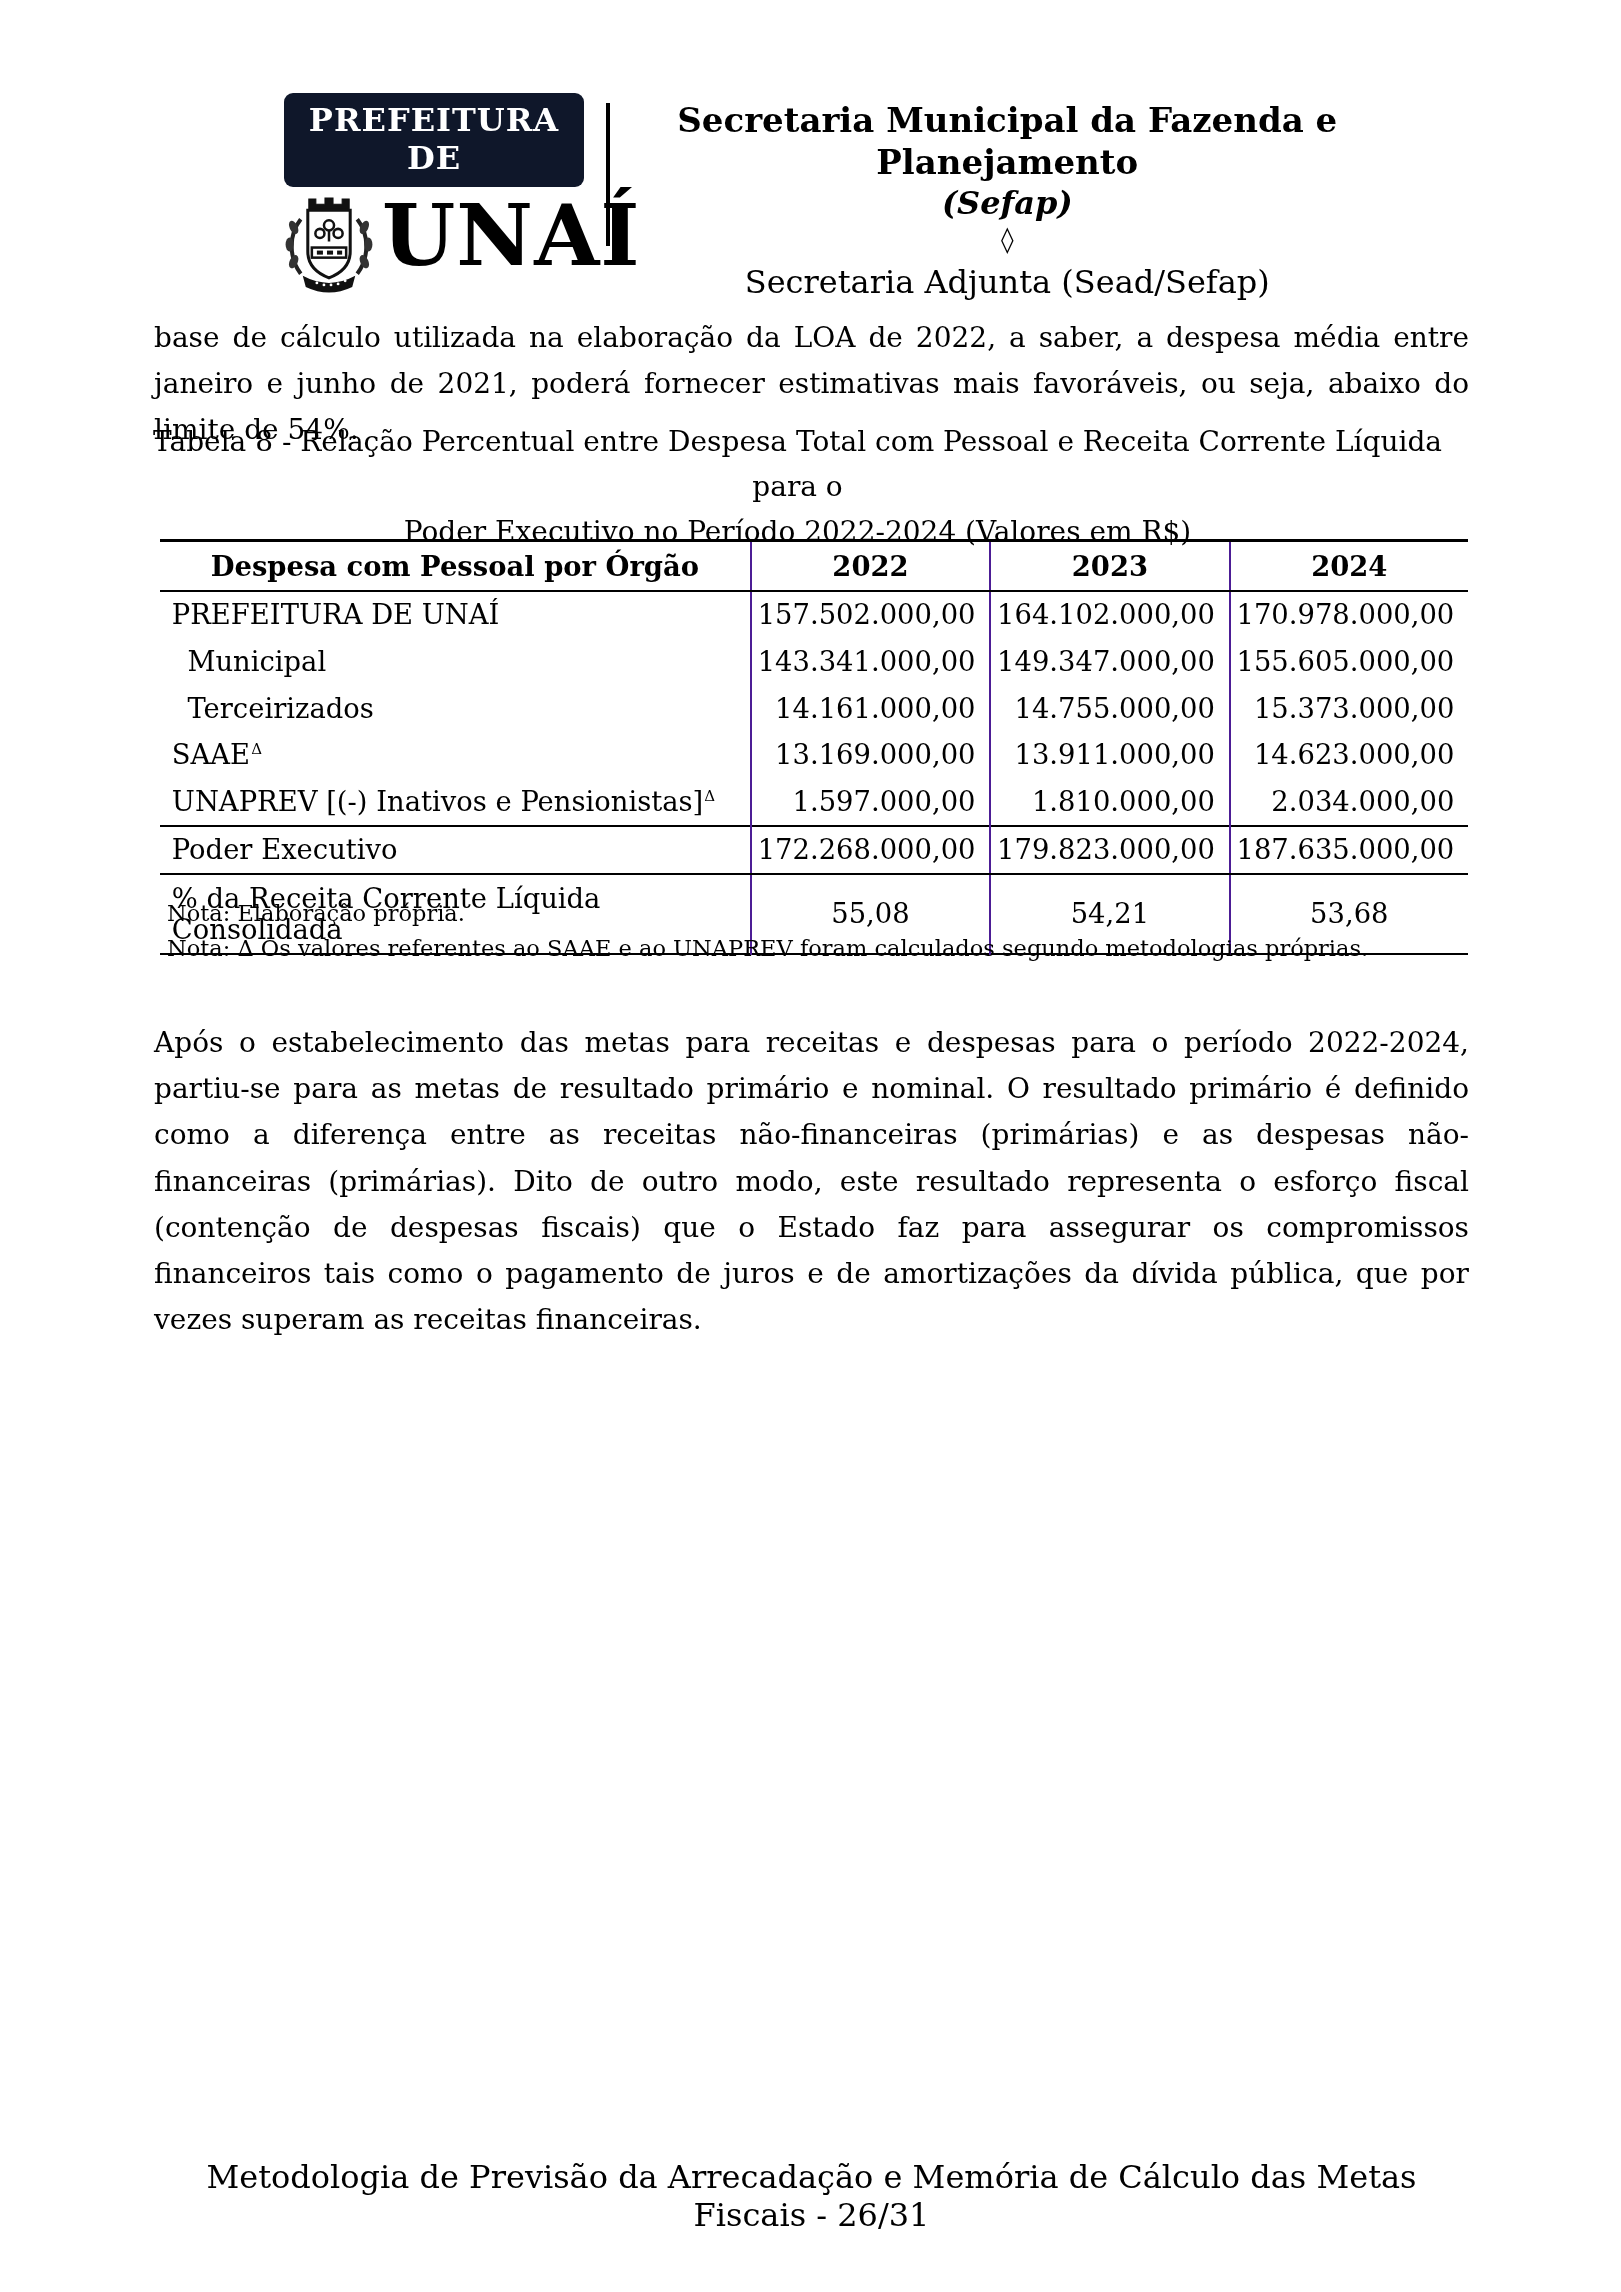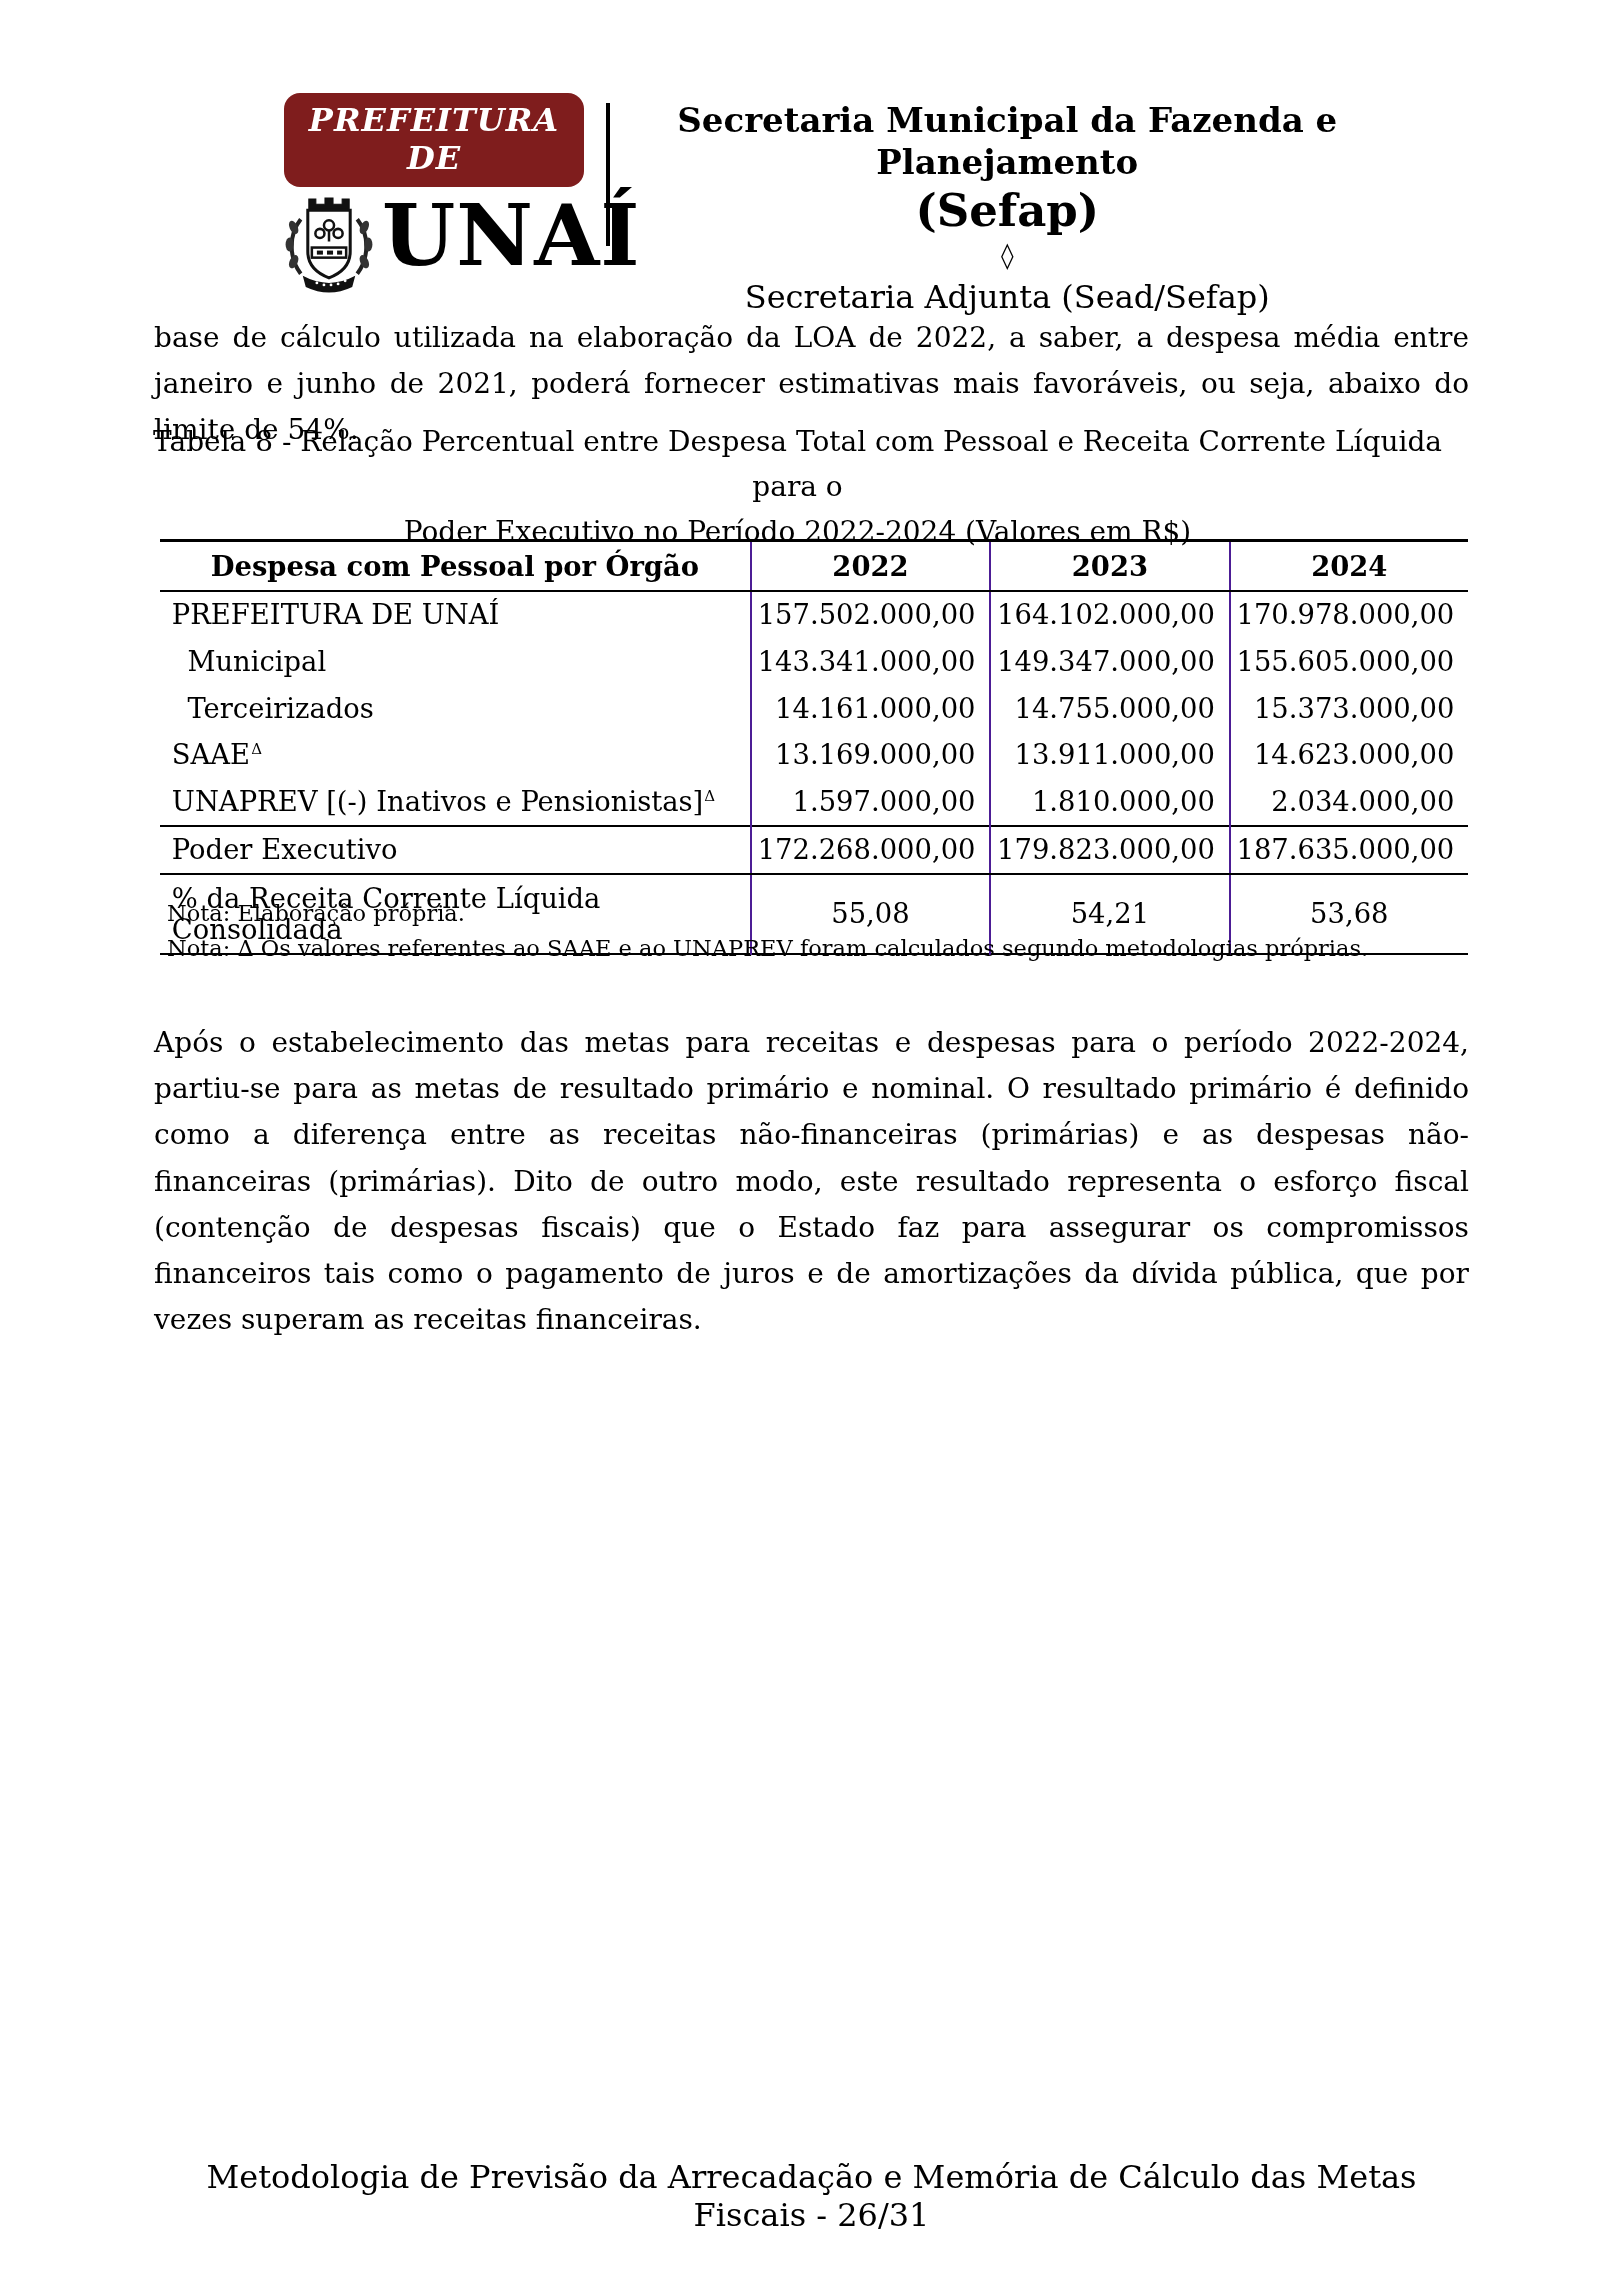--- a/index.html
+++ b/index.html
@@ -14,46 +14,45 @@
     background:#ffffff;
     margin:0 auto;
     overflow:hidden;
   }
 
   
   .header{position:absolute;left:284px;top:93px;width:1117px;display:flex;}
   .logo-block{width:306px;flex:0 0 auto;}
   .logo-badge{
     display:block;
-    background:#7f1d1d;color:#fff;
-    border-radius:16px;
+    background:#0f172a;color:#fff;
+    border-radius:9px;
     font-weight:bold;font-size:32px;letter-spacing:1px;
     text-align:center;
     padding:7.8px 0 9.8px 0;
     width:300px;
-    font-style:italic;
   }
   .logo-bottom{display:flex;align-items:flex-start;margin-top:2px;}
   .crest{width:102px;height:106px;flex:0 0 auto;margin-left:-5.9px;}
   .city-name{
     font-size:84px;font-weight:bold;line-height:1;
     letter-spacing:1px;margin-left:2px;margin-top:5.9px;
   }
   .header-divider{
     width:3.9px;background:#000;height:143px;
     margin:9.8px 0 0 15.7px;flex:0 0 auto;
   }
   .org-block{
     flex:1 1 auto;
     text-align:center;
     padding-top:5.9px;
     margin-left:3.9px;
   }
   .org-line1{font-weight:bold;font-size:34px;line-height:1.25;}
-  .org-line2{font-weight:bold;font-size:45px;line-height:1.2;}
+  .org-line2{font-weight:bold;font-size:32px;line-height:1.2;font-style:italic;}
   .org-sep{font-size:25.5px;line-height:1.2;margin-top:2px;}
   .org-line3{font-size:32px;line-height:1.2;margin-top:8px;}
 
   
   .para{
     position:absolute;left:154px;width:1315px;
     font-size:28px;line-height:1.65;
     text-align:justify;
   }
   .p1{top:287px;}

